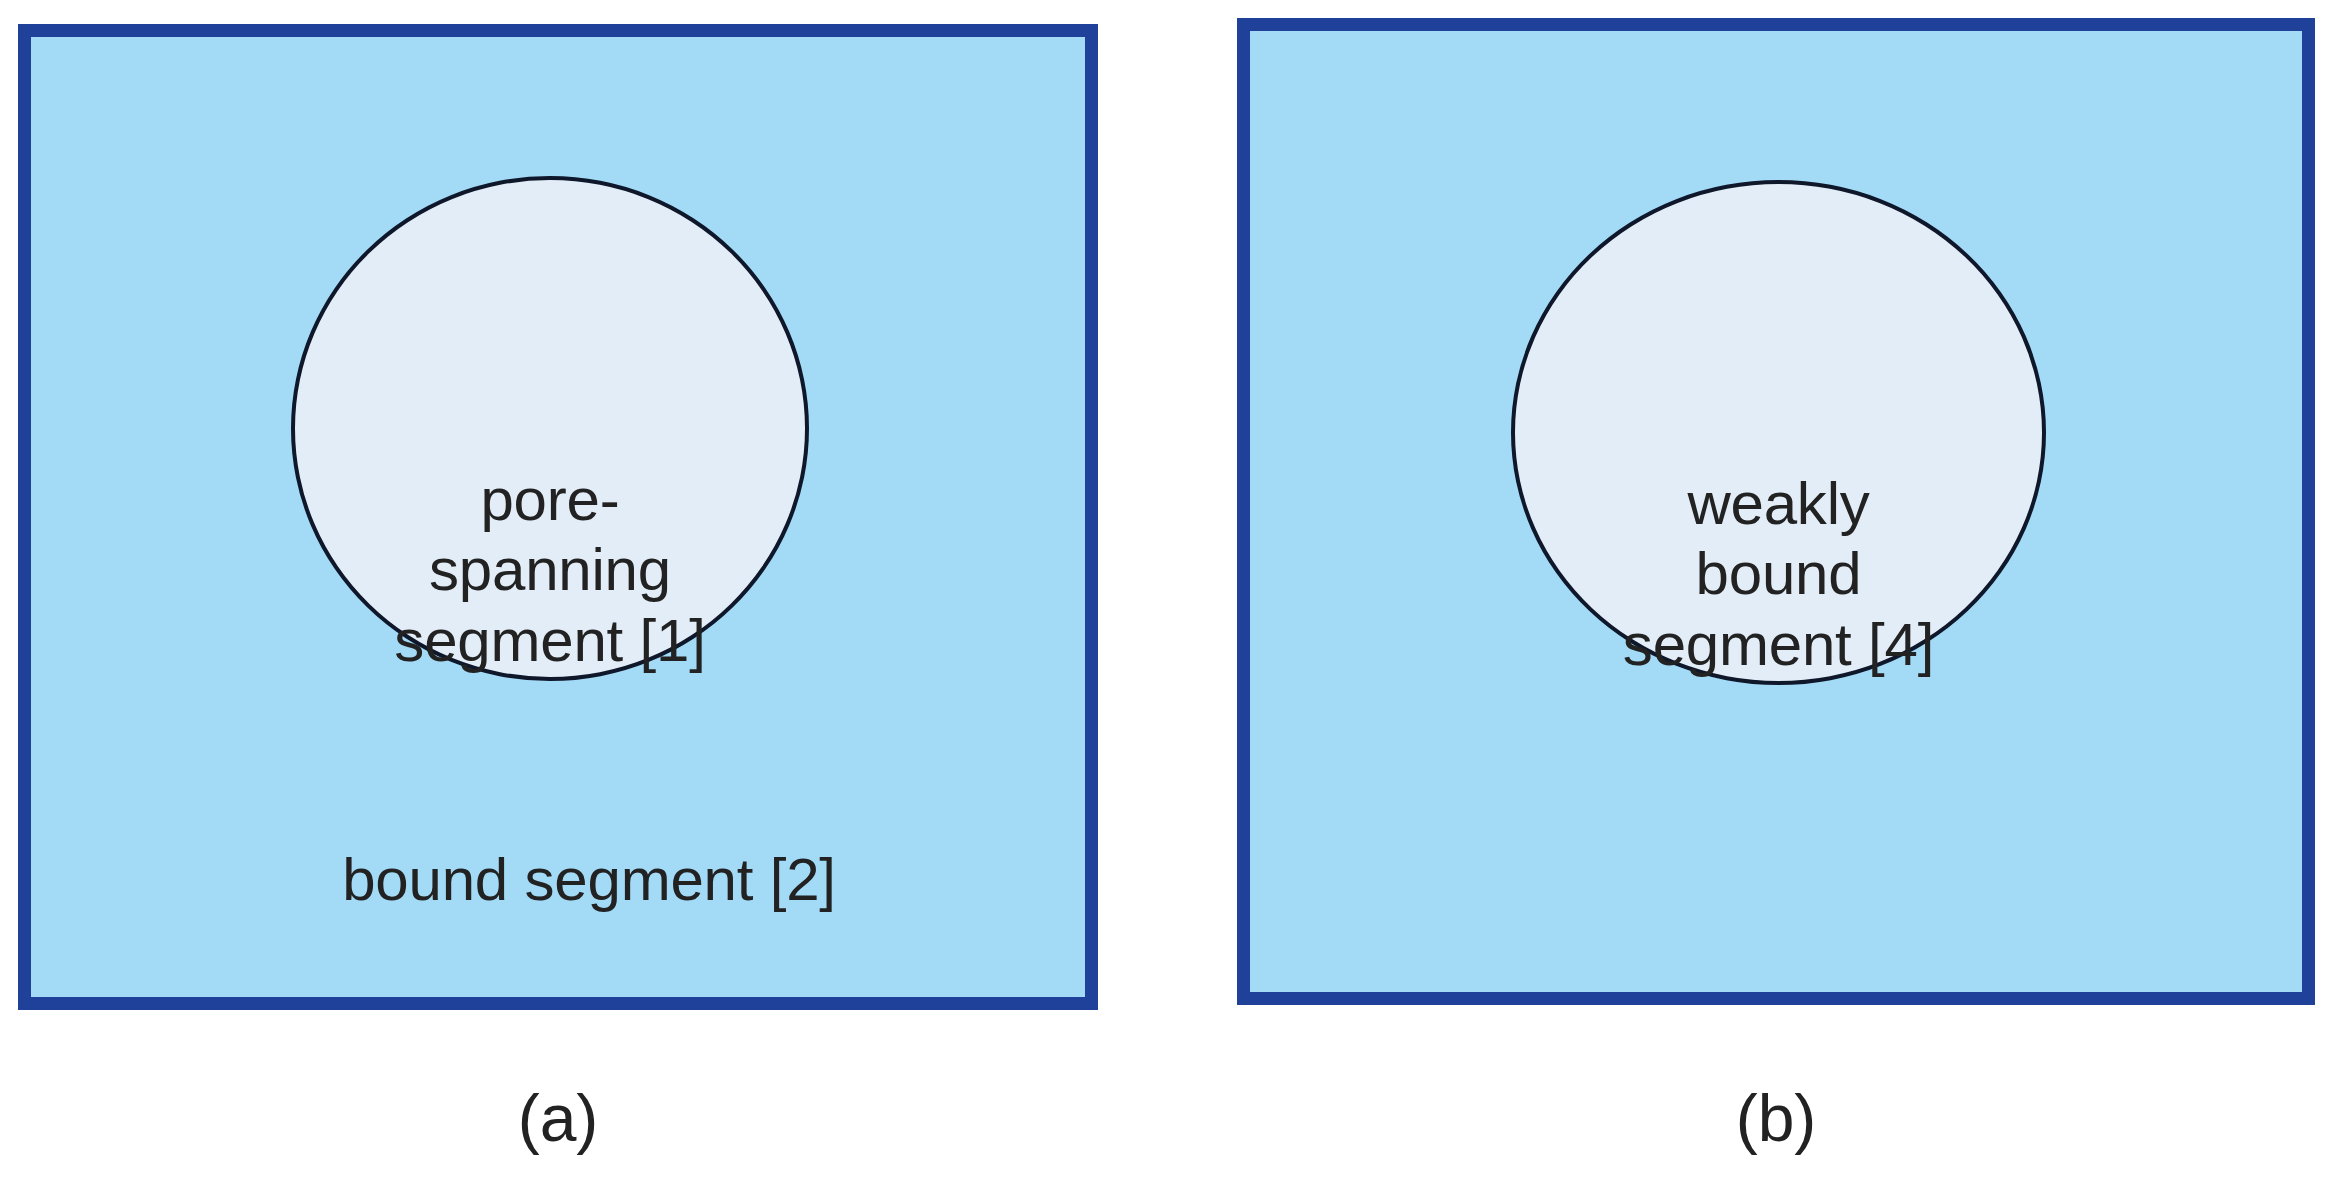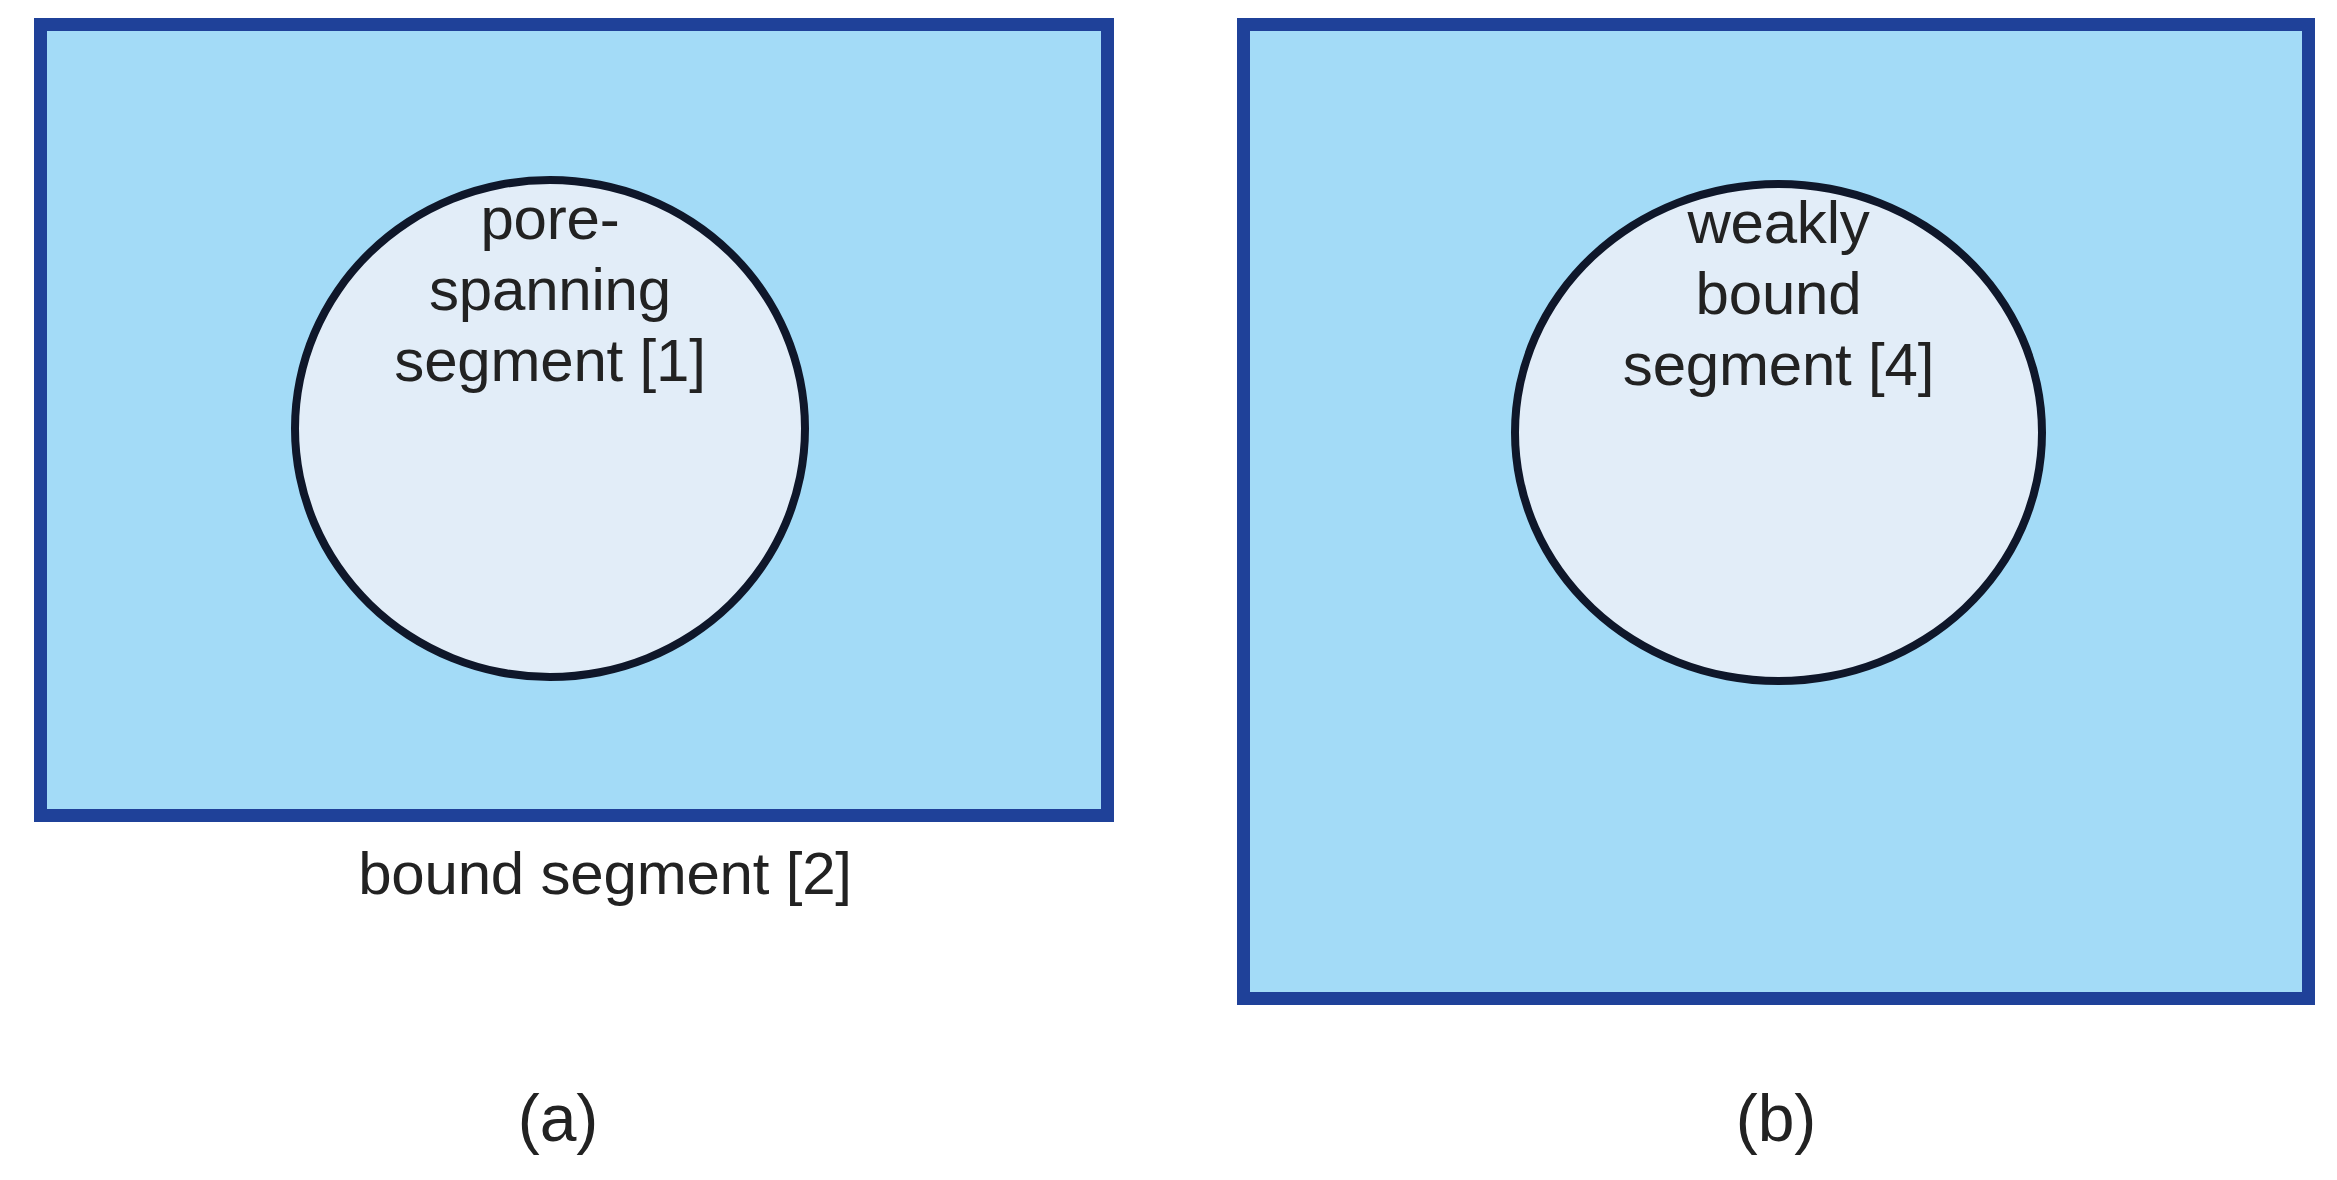--- a/index.html
+++ b/index.html
@@ -24,39 +24,38 @@
     box-sizing: border-box;
   }
   .panel-box {
     position: absolute;
     box-sizing: border-box;
     background: #a3dbf7;
     border: 13px solid #1f4199;
   }
   #panel-a .panel-box {
     left: 18px;
-    top: 18px;
+    top: 24px;
     width: 1080px;
-    height: 804px;
-    margin-left: 16px;
+    height: 986px;
   }
   #panel-b .panel-box {
     left: 1237px;
     top: 18px;
     width: 1078px;
     height: 987px;
   }
   .inner-circle {
     position: absolute;
     box-sizing: border-box;
     background: #e2edf8;
-    border: 8px solid #0f172a;
+    border: 4px solid #0f172a;
     border-radius: 50%;
     display: flex;
-    align-items: flex-start;
+    align-items: flex-end;
     justify-content: center;
   }
   #circle-a {
     left: 291px;
     top: 176px;
     width: 518px;
     height: 505px;
   }
   #circle-b {
     left: 1511px;

